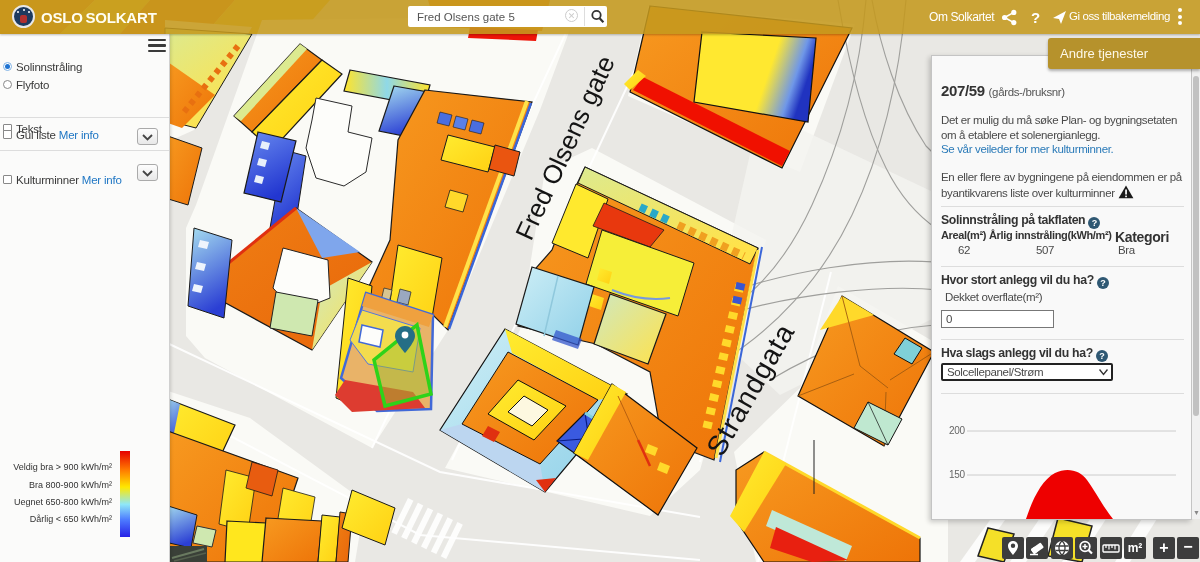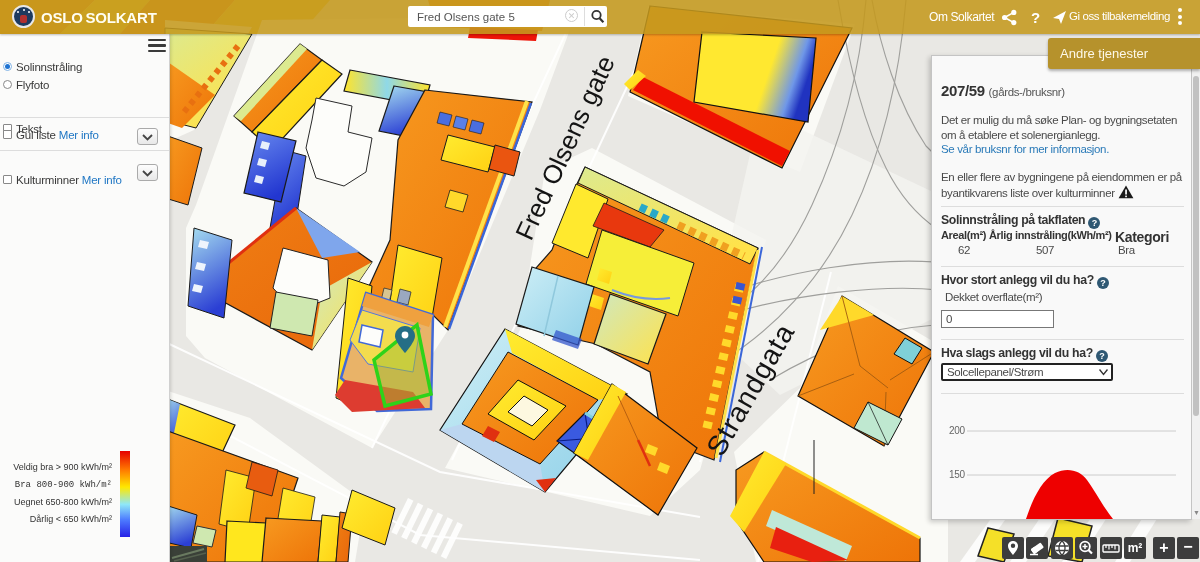--- a/index.html
+++ b/index.html
@@ -476,32 +476,32 @@
     <div class="ctl" style="top:135px;margin-top:6px;">
         <span class="check"></span>
         <span class="lab">Kulturminner <span class="mer">Mer info</span></span>
       </div>
     <div class="drop" style="top:130px;"><svg width="11" height="7" viewBox="0 0 11 7" style="margin-top:5px">
           <path d="M1 1 L5.5 5.5 L10 1" fill="none" stroke="#444" stroke-width="1.8"></path>
         </svg></div>
 
     <div id="legend">
       <div class="lg-row" style="top:12px;">Veldig bra &gt; 900 kWh/m²</div>
-      <div class="lg-row" style="top:29.5px;font-family:Liberation Mono, monospace;">Bra 800-900 kWh/m²</div>
+      <div class="lg-row" style="top:29.5px;">Bra 800-900 kWh/m²</div>
       <div class="lg-row" style="top:47px;">Uegnet 650-800 kWh/m²</div>
       <div class="lg-row" style="top:64px;">Dårlig &lt; 650 kWh/m²</div>
       <div id="lg-bar"></div>
     </div>
   </div>
 
   <div id="panel">
 
     <div class="abs" style="left:9px;top:26px;font-size:15px;font-weight:bold;color:#333;">207/59 <span style="font-weight:normal;font-size:11.5px;color:#555;">(gårds-/bruksnr)</span></div>
 
-    <div class="abs" style="left:9px;top:57px;line-height:14.5px;">Det er mulig du må søke Plan- og bygningsetaten<br>om å etablere et solenergianlegg.<br><span style="color:#2a7ab8;">Se vår bruksnr for mer informasjon.</span></div>
+    <div class="abs" style="left:9px;top:57px;line-height:14.5px;">Det er mulig du må søke Plan- og bygningsetaten<br>om å etablere et solenergianlegg.<br><span style="color:#2a7ab8;">Se vår veileder for mer kulturminner.</span></div>
 
     <div class="abs" style="left:9px;top:114px;line-height:14.5px;">En eller flere av bygningene på eiendommen er på<br>byantikvarens liste over kulturminner
       <svg width="16" height="14" viewBox="0 0 16 14" style="vertical-align:-2px">
           <path d="M8 0.5 L15.4 13.3 L0.6 13.3 Z" fill="#1a1a1a"></path>
           <rect x="7.2" y="4.5" width="1.7" height="5" fill="#fff"></rect>
           <rect x="7.2" y="10.6" width="1.7" height="1.6" fill="#fff"></rect>
         </svg>
     </div>
 
     <div class="p-hr" style="top:150px;"></div>

